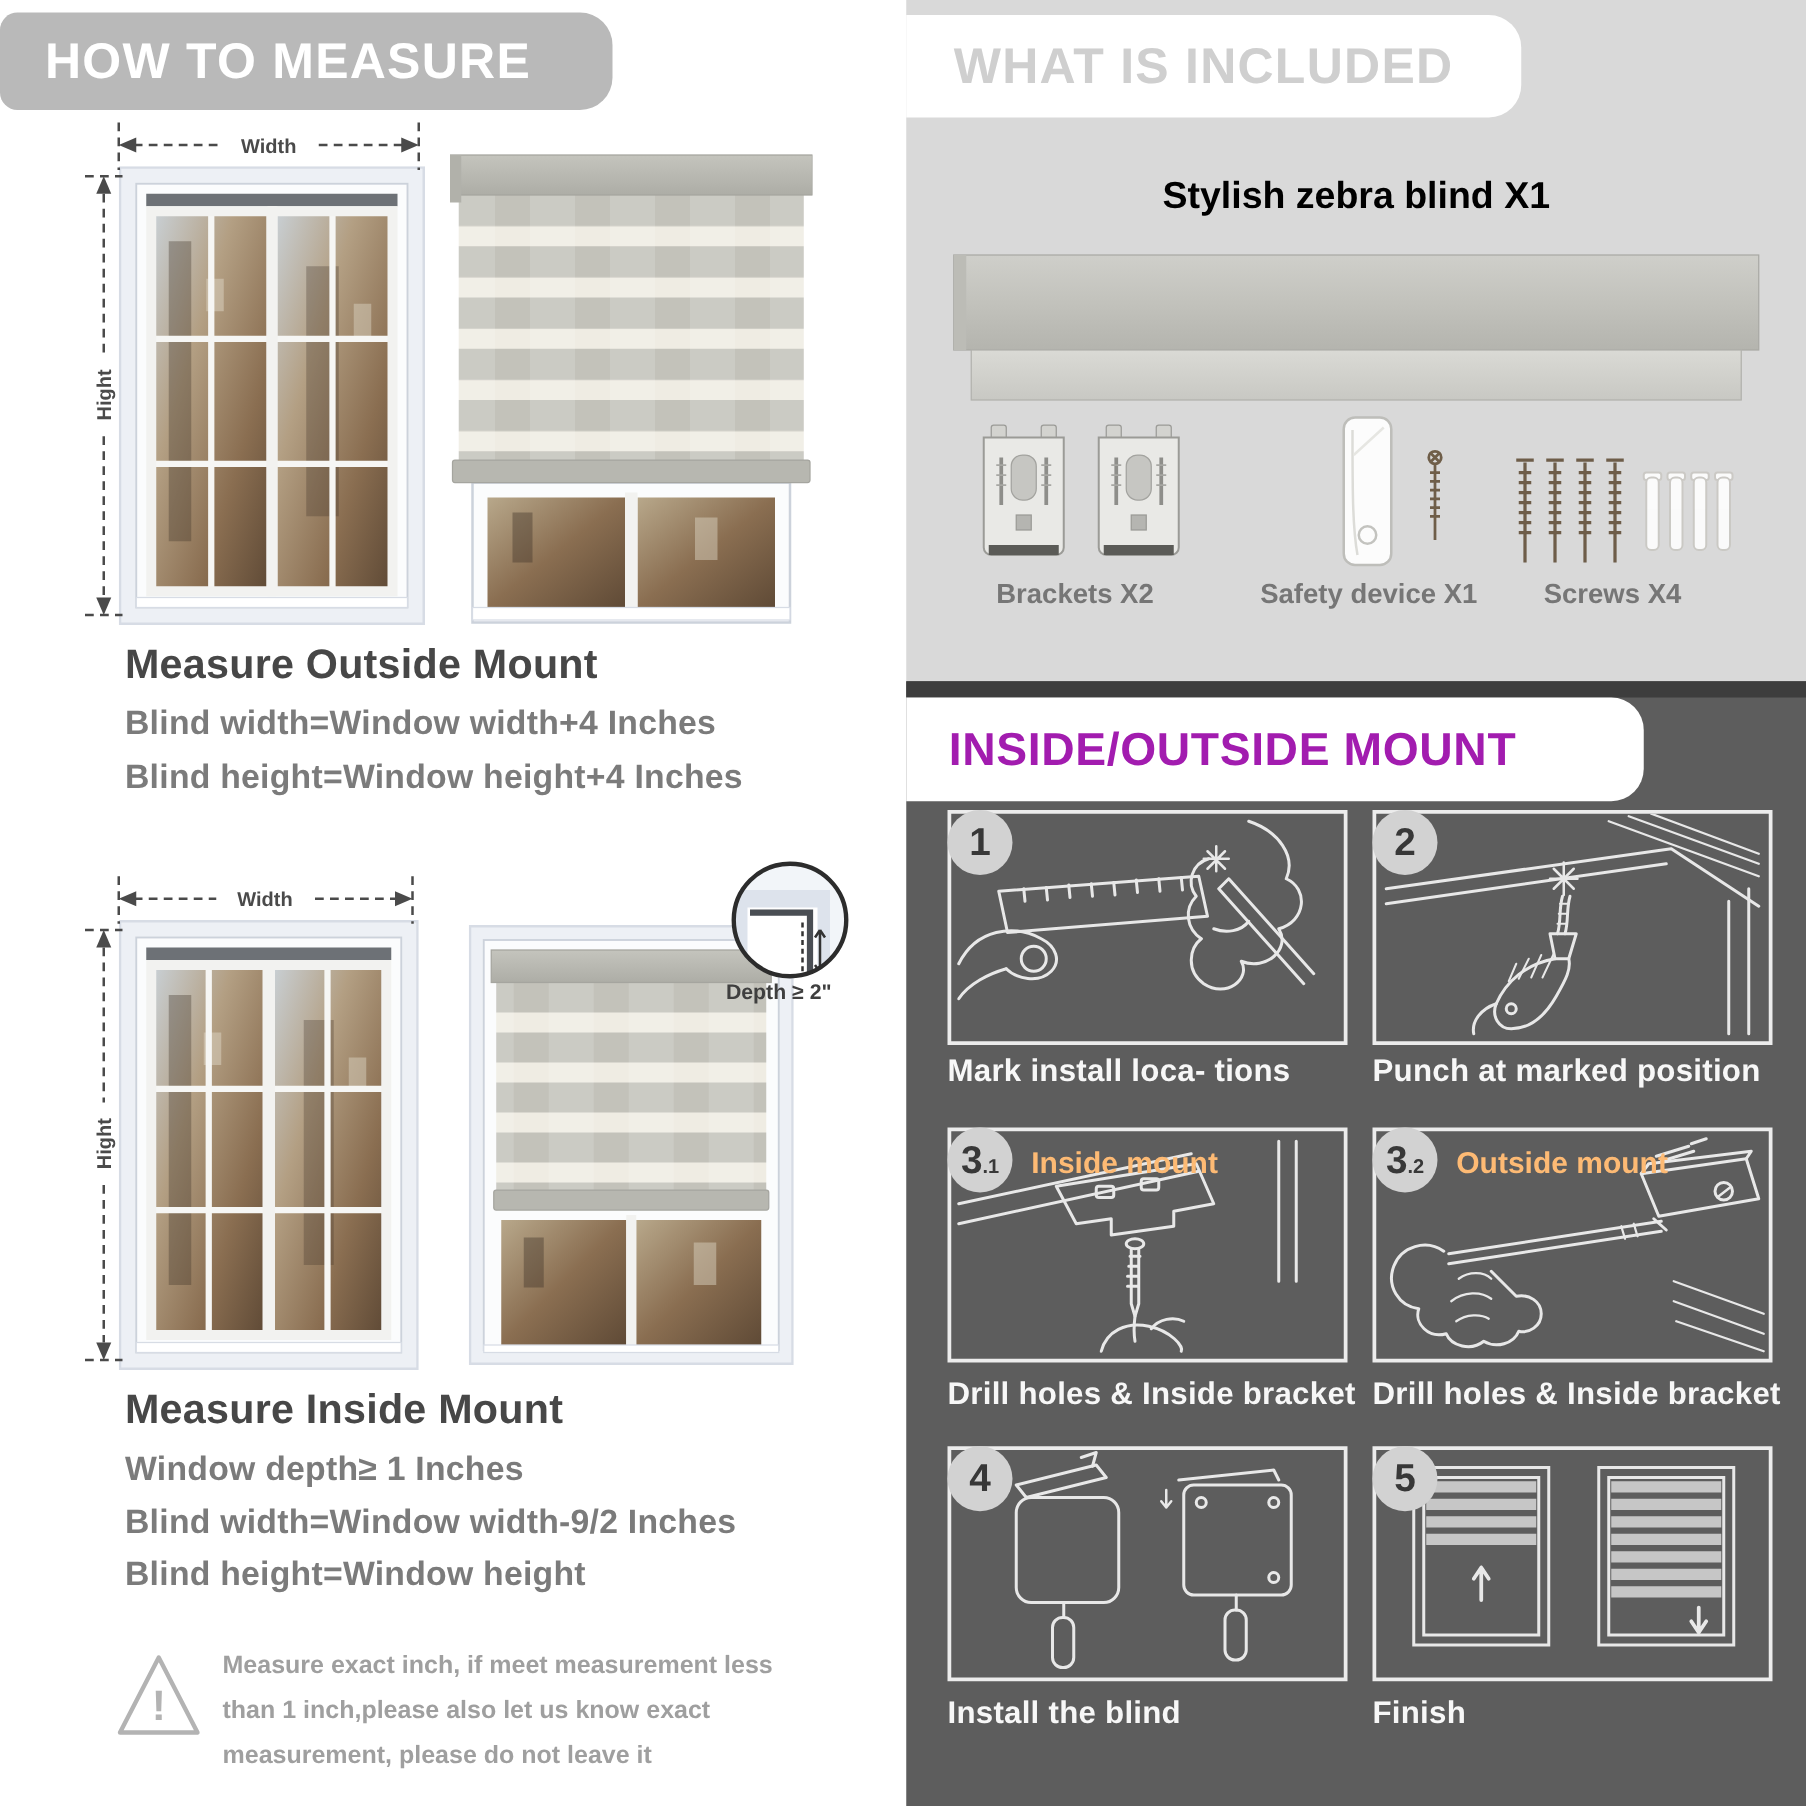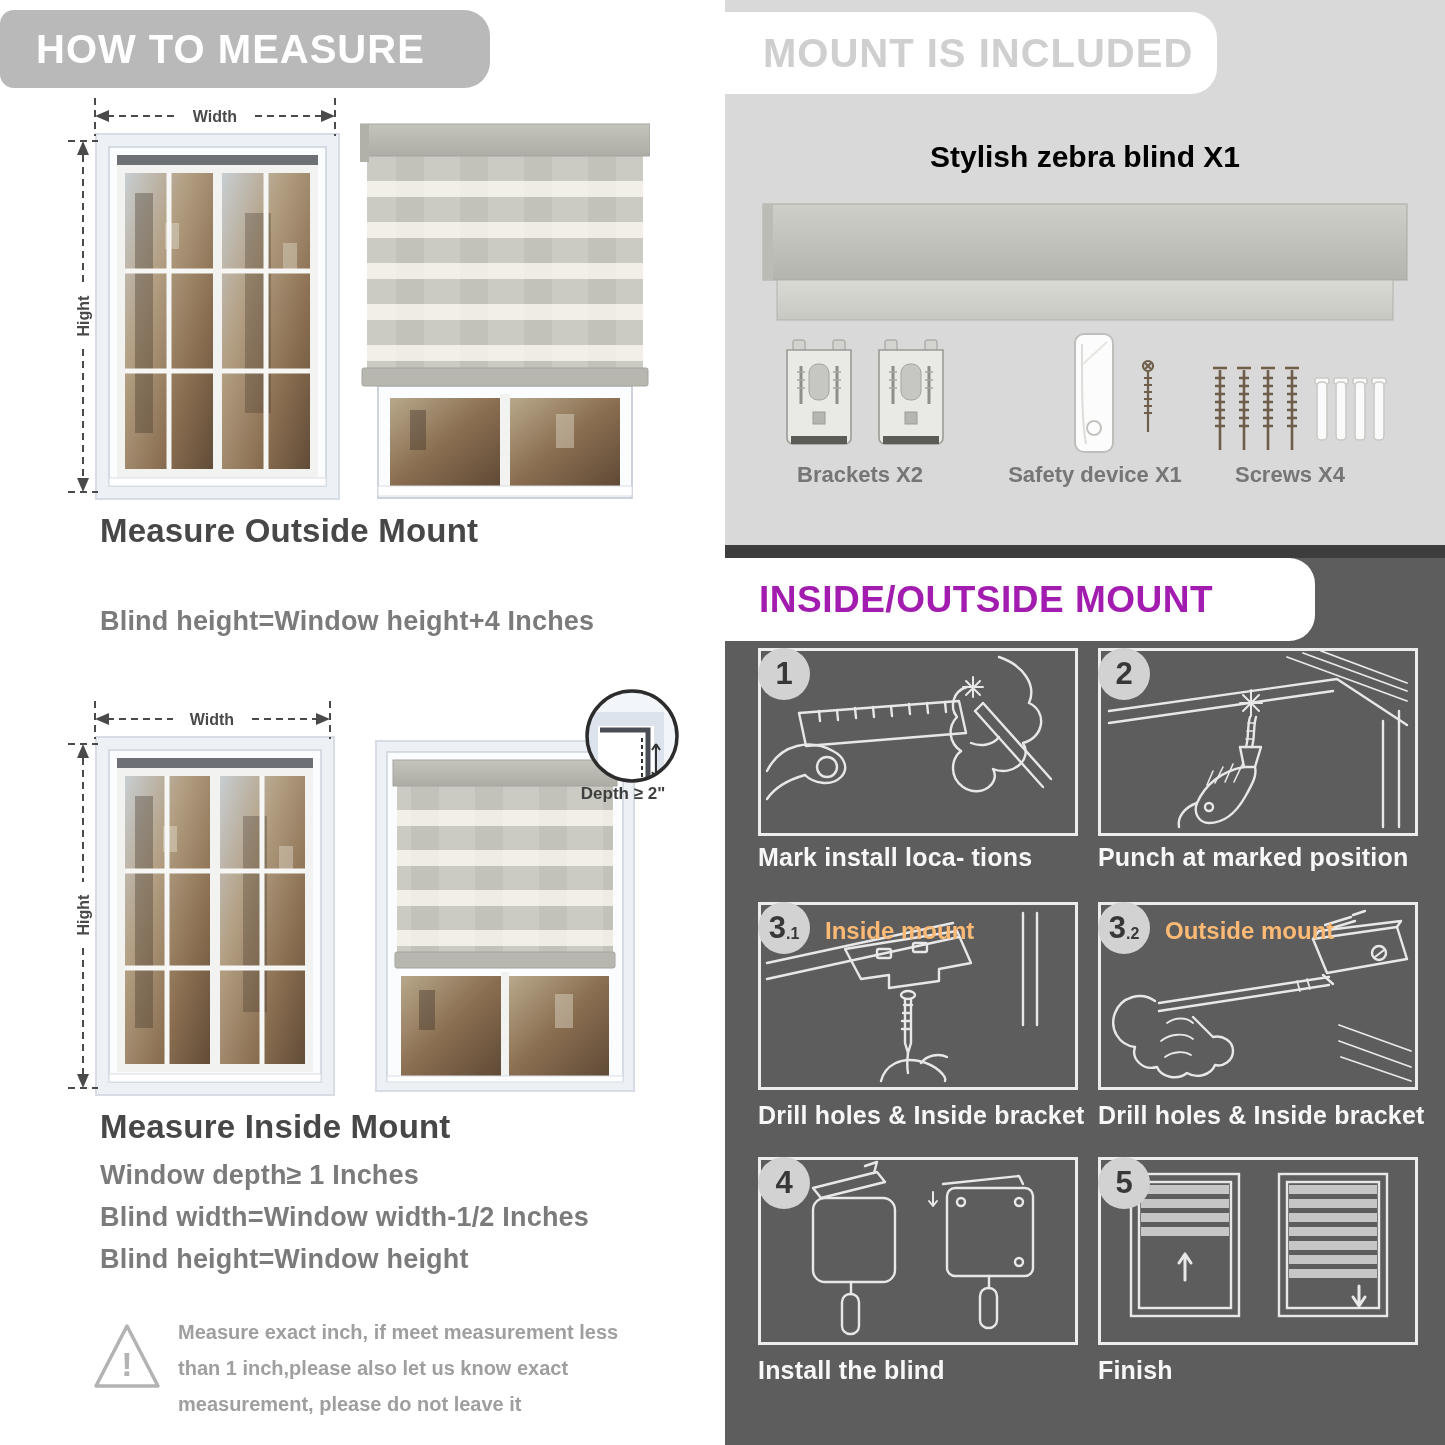--- a/index.html
+++ b/index.html
@@ -157,20 +157,21 @@
     <rect x="140" y="276" width="10" height="96" fill="#f2f2f0"></rect>
     <rect x="18" y="368" width="254" height="10" fill="#ffffff" stroke="#d7dce5" stroke-width="1"></rect>
     <rect x="7" y="38" width="276" height="216" fill="url(#zs1)"></rect>
     <rect x="7" y="38" width="276" height="216" fill="url(#vs1)"></rect>
     <rect x="0" y="6" width="290" height="32" fill="url(#mt1)" stroke="#a5a59f" stroke-width="1"></rect>
     <rect x="0" y="6" width="9" height="38" fill="#b1b1aa"></rect>
     <rect x="2" y="250" width="286" height="18" rx="2" fill="#b7b7b0" stroke="#a5a59f" stroke-width="1"></rect>
   </svg>
 
   <div class="abs h-measure h-outside">Measure Outside Mount</div>
+  <div class="abs bodyline ol0">Blind width=Window width+4 Inches</div>
   <div class="abs bodyline ol1">Blind height=Window height+4 Inches</div>
 
   <svg class="abs win-a2" width="240" height="360" viewBox="0 0 240 360">
     <defs>
       <linearGradient id="gA2" x1="0" y1="0" x2="1" y2="1">
         <stop offset="0" stop-color="#c9d0d5"></stop>
           <stop offset="0.35" stop-color="#b39f83"></stop>
         <stop offset="0.7" stop-color="#8a6e51"></stop>
           <stop offset="1" stop-color="#5f4a36"></stop>
       </linearGradient>
@@ -270,31 +271,31 @@
       <path d="M18,44 H66 V100" fill="none" stroke="#4a4e54" stroke-width="5"></path>
       <path d="M60,52 V100" fill="none" stroke="#333333" stroke-width="2" stroke-dasharray="4,3"></path>
       <path d="M74,58 V92 M74,58 l-4,6 M74,58 l4,6 M74,92 l-4,-6 M74,92 l4,-6" fill="none" stroke="#333333" stroke-width="2"></path>
     </g>
     <circle cx="50" cy="50" r="45" fill="none" stroke="#2c2c2c" stroke-width="3.5"></circle>
   </svg>
   <div class="abs depth-label">Depth ≥ 2"</div>
 
   <div class="abs h-measure h-inside">Measure Inside Mount</div>
   <div class="abs bodyline il0">Window depth≥ 1 Inches</div>
-  <div class="abs bodyline il1">Blind width=Window width-1/2 Inches</div>
+  <div class="abs bodyline il1">Blind width=Window width-9/2 Inches</div>
   <div class="abs bodyline il2">Blind height=Window height</div>
 
   <svg class="abs warn-icon" width="70" height="78" viewBox="0 0 70 78">
     <path d="M35,8 L66,68 L4,68 Z" fill="none" stroke="#b3b3b3" stroke-width="3.5" stroke-linejoin="round"></path>
     <text x="35" y="58" text-anchor="middle" font-size="34" font-weight="bold" fill="#b3b3b3">!</text>
   </svg>
   <div class="abs warn-text">Measure exact inch, if meet measurement less than 1 inch,please also let us know exact measurement, please do not leave it</div>
 
   <div class="abs included">
-    <div class="abs hdr-included">MOUNT IS INCLUDED</div>
+    <div class="abs hdr-included">WHAT IS INCLUDED</div>
     <div class="abs blind-label">Stylish zebra blind X1</div>
 
     <svg class="abs headrail" width="648" height="122" viewBox="0 0 648 122">
       <defs>
         <linearGradient id="hr1" x1="0" y1="0" x2="0" y2="1">
           <stop offset="0" stop-color="#cfcfca"></stop>
             <stop offset="0.5" stop-color="#c2c2bc"></stop>
           <stop offset="1" stop-color="#b4b4ae"></stop>
         </linearGradient>
         <linearGradient id="hr2" x1="0" y1="0" x2="0" y2="1">

